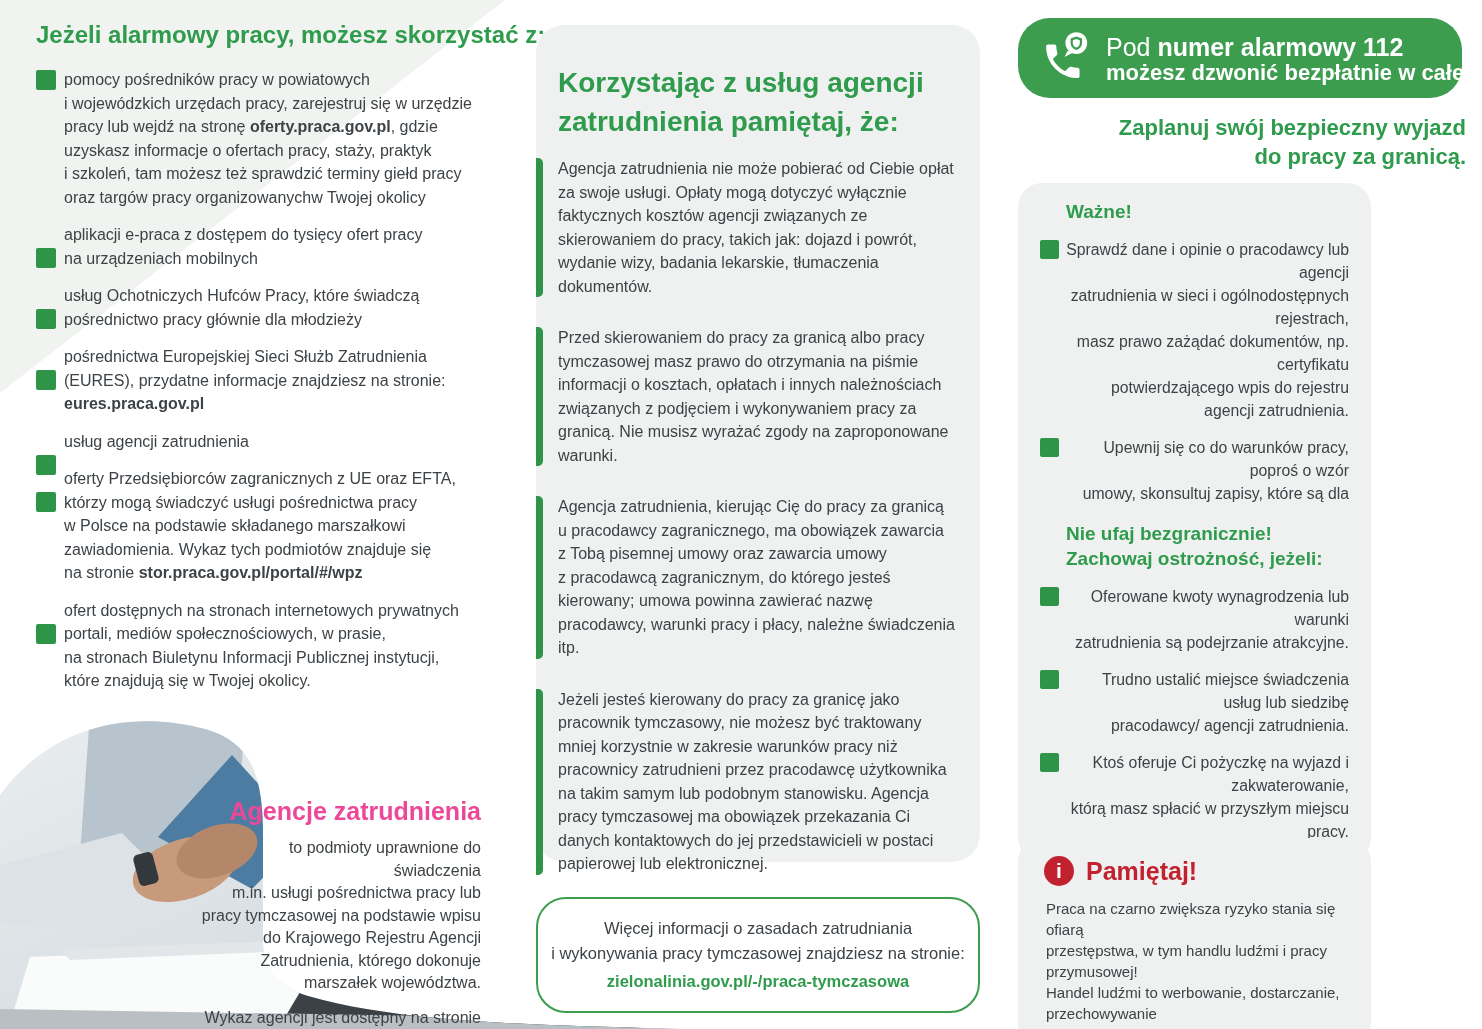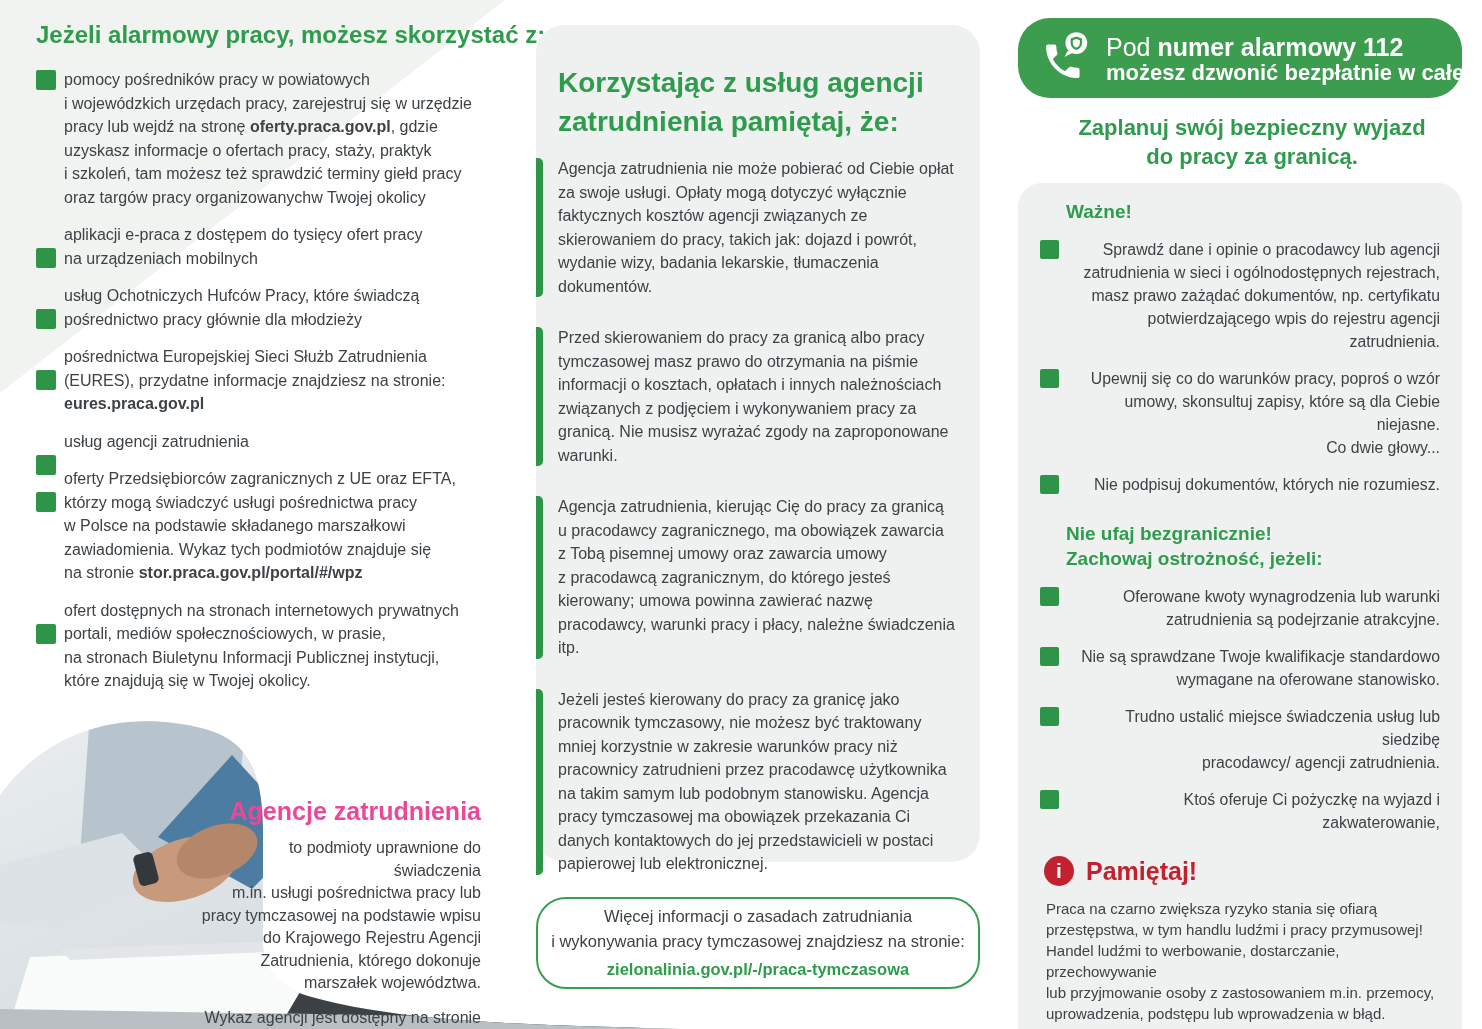--- a/index.html
+++ b/index.html
@@ -52,46 +52,46 @@
     color:#2f9b4c; white-space:pre-line;
   }
   .para {
     position:relative; margin:0 0 28px 0; font-size:16px; line-height:23.5px;
   }
   .para .bar {
     position:absolute; left:-22px; top:1px; bottom:1px; width:7px;
     background:#2e9447; border-radius:0 5px 5px 0;
   }
   .info-box {
-    position:absolute; left:536px; top:897px; width:444px; height:92px;
+    position:absolute; left:536px; top:897px; width:444px; height:116px;
     border:2px solid #3c9d4f; border-radius:30px; box-sizing:border-box;
     display:flex; flex-direction:column; align-items:center; justify-content:center;
     text-align:center; font-size:16.5px; line-height:25px;
   }
   .info-box .txt { white-space:pre-line; }
   .info-box .glink { margin-top:3px; font-size:16.5px; }
   
   .col-right { position:absolute; left:1018px; top:0; width:444px; height:1029px; }
   .banner {
     position:absolute; top:18px; left:0; width:444px; height:80px;
     background:#3c9d4f; border-radius:32px; color:#ffffff;
     display:flex; align-items:center; box-sizing:border-box; padding-left:18px;
   }
   .banner .ph { width:58px; height:58px; flex:0 0 auto; }
   .banner .btxt { margin-left:12px; }
   .b-title { font-size:25px; line-height:29px; white-space:nowrap; }
   .b-title strong { font-weight:bold; }
   .b-sub { font-size:22px; line-height:22px; font-weight:bold; white-space:nowrap; }
   .plan-heading {
-    position:absolute; top:113px; left:12px; width:444px; margin:0;
-    text-align:center; color:#2f9b4c; font-size:22px; line-height:29px;
+    position:absolute; top:113px; left:4px; width:444px; margin:0;
+    text-align:right; color:#2f9b4c; font-size:22px; line-height:29px;
     font-weight:bold; white-space:pre-line;
   }
   .gpanel {
-    position:absolute; left:0; width:444px; background:#eff1f0;
+    position:absolute; left:0; width:353px; background:#eff1f0;
     border-radius:24px; box-sizing:border-box; padding:16px 22px 18px 22px;
   }
   .gpanel h3 {
     margin:0 0 14px 26px; font-size:19px; line-height:25px; font-weight:bold;
     color:#2f9b4c; white-space:pre-line;
   }
   #wazne-panel   { top:183px; }
   #nieufaj-panel { top:505px; }
   #pamietaj-panel{ top:838px; }
   .gpanel ul { list-style:none; margin:0; padding:0;text-align:right; }
@@ -207,21 +207,20 @@
           <li><span class="sq"></span><span>Upewnij się co do warunków pracy, poproś o wzór<br>umowy, skonsultuj zapisy, które są dla Ciebie niejasne.<br>Co dwie głowy...</span></li>
           <li><span class="sq"></span><span>Nie podpisuj dokumentów, których nie rozumiesz.</span></li>
           <li><span class="sq"></span><span>Pobieranie opłat za pośrednictwo pracy jest nielegalne.</span></li>
         </ul>
     </div>
 
     <div class="gpanel" id="nieufaj-panel">
       <h3>Nie ufaj bezgranicznie!<br>Zachowaj ostrożność, jeżeli:</h3>
       <ul id="nieufaj-list">
           <li><span class="sq"></span><span>Oferowane kwoty wynagrodzenia lub warunki<br>zatrudnienia są podejrzanie atrakcyjne.</span></li>
-          <li><span class="sq"></span><span>Nie są sprawdzane Twoje kwalifikacje standardowo<br>wymagane na oferowane stanowisko.</span></li>
           <li><span class="sq"></span><span>Trudno ustalić miejsce świadczenia usług lub siedzibę<br>pracodawcy/ agencji zatrudnienia.</span></li>
           <li><span class="sq"></span><span>Ktoś oferuje Ci pożyczkę na wyjazd i zakwaterowanie,<br>którą masz spłacić w przyszłym miejscu pracy.</span></li>
         </ul>
     </div>
 
     <div class="gpanel" id="pamietaj-panel">
       <h3>
         <span class="info-i">i</span>
         <span>Pamiętaj!</span>
       </h3>

